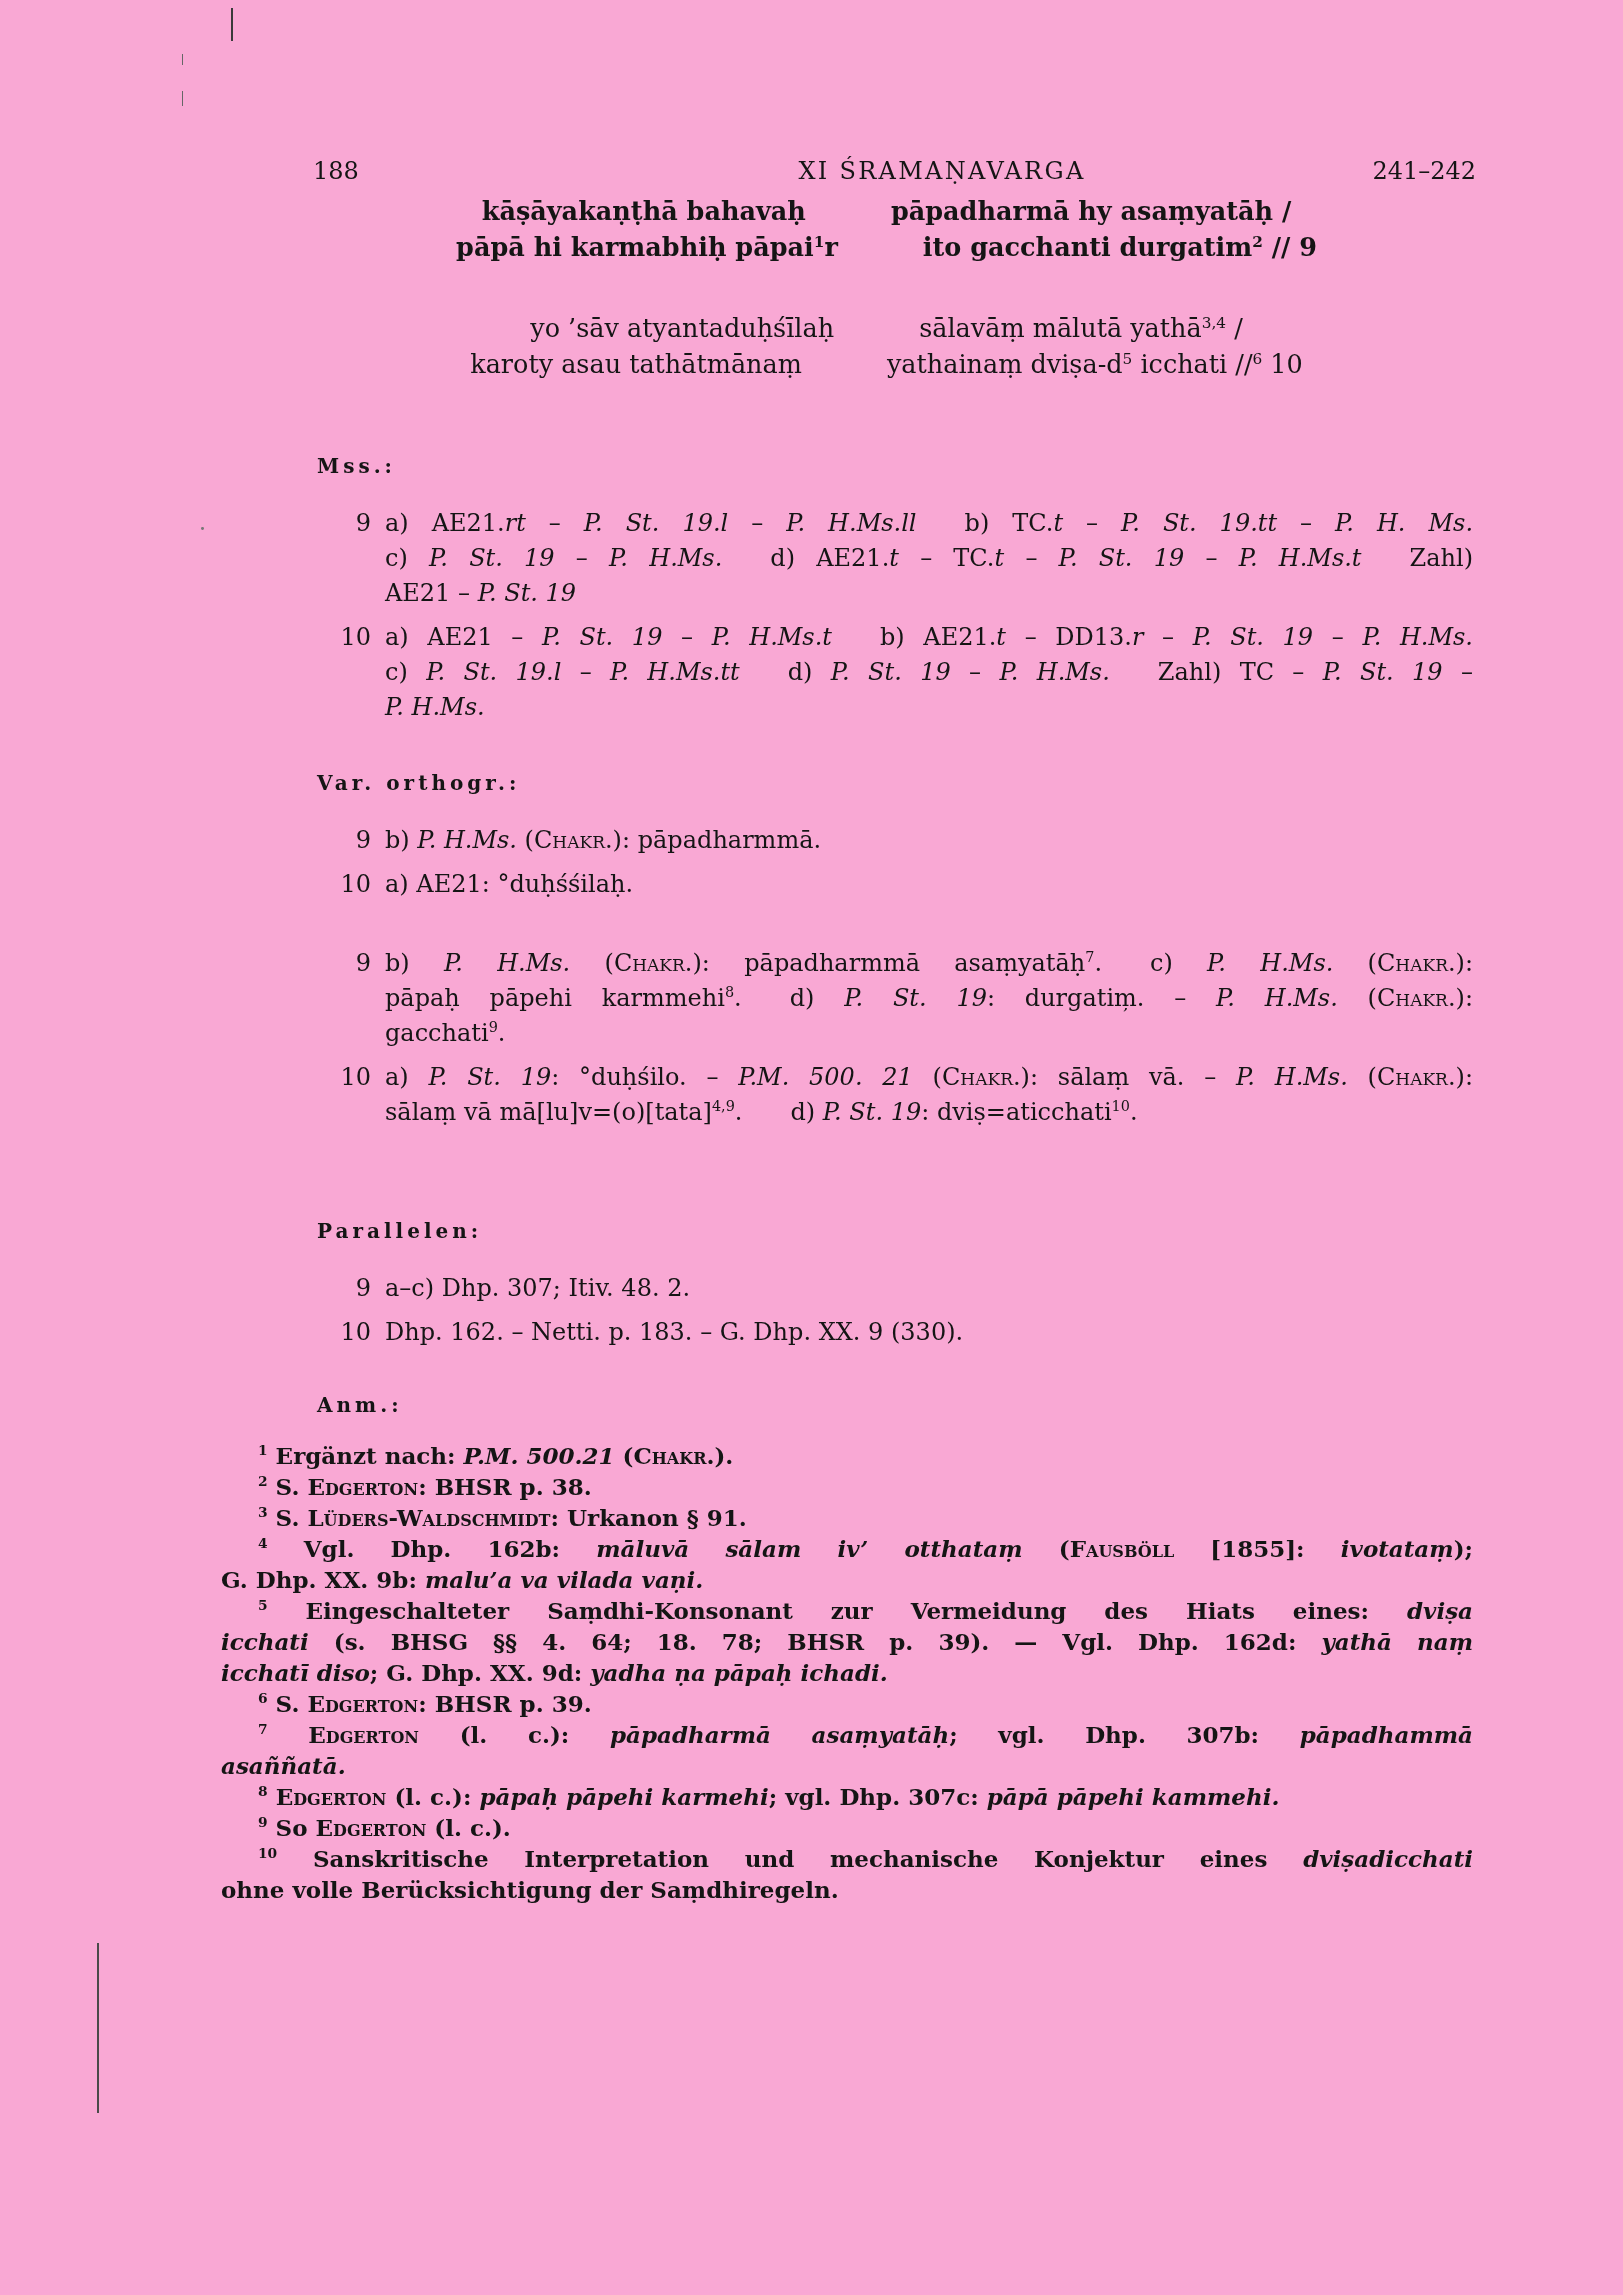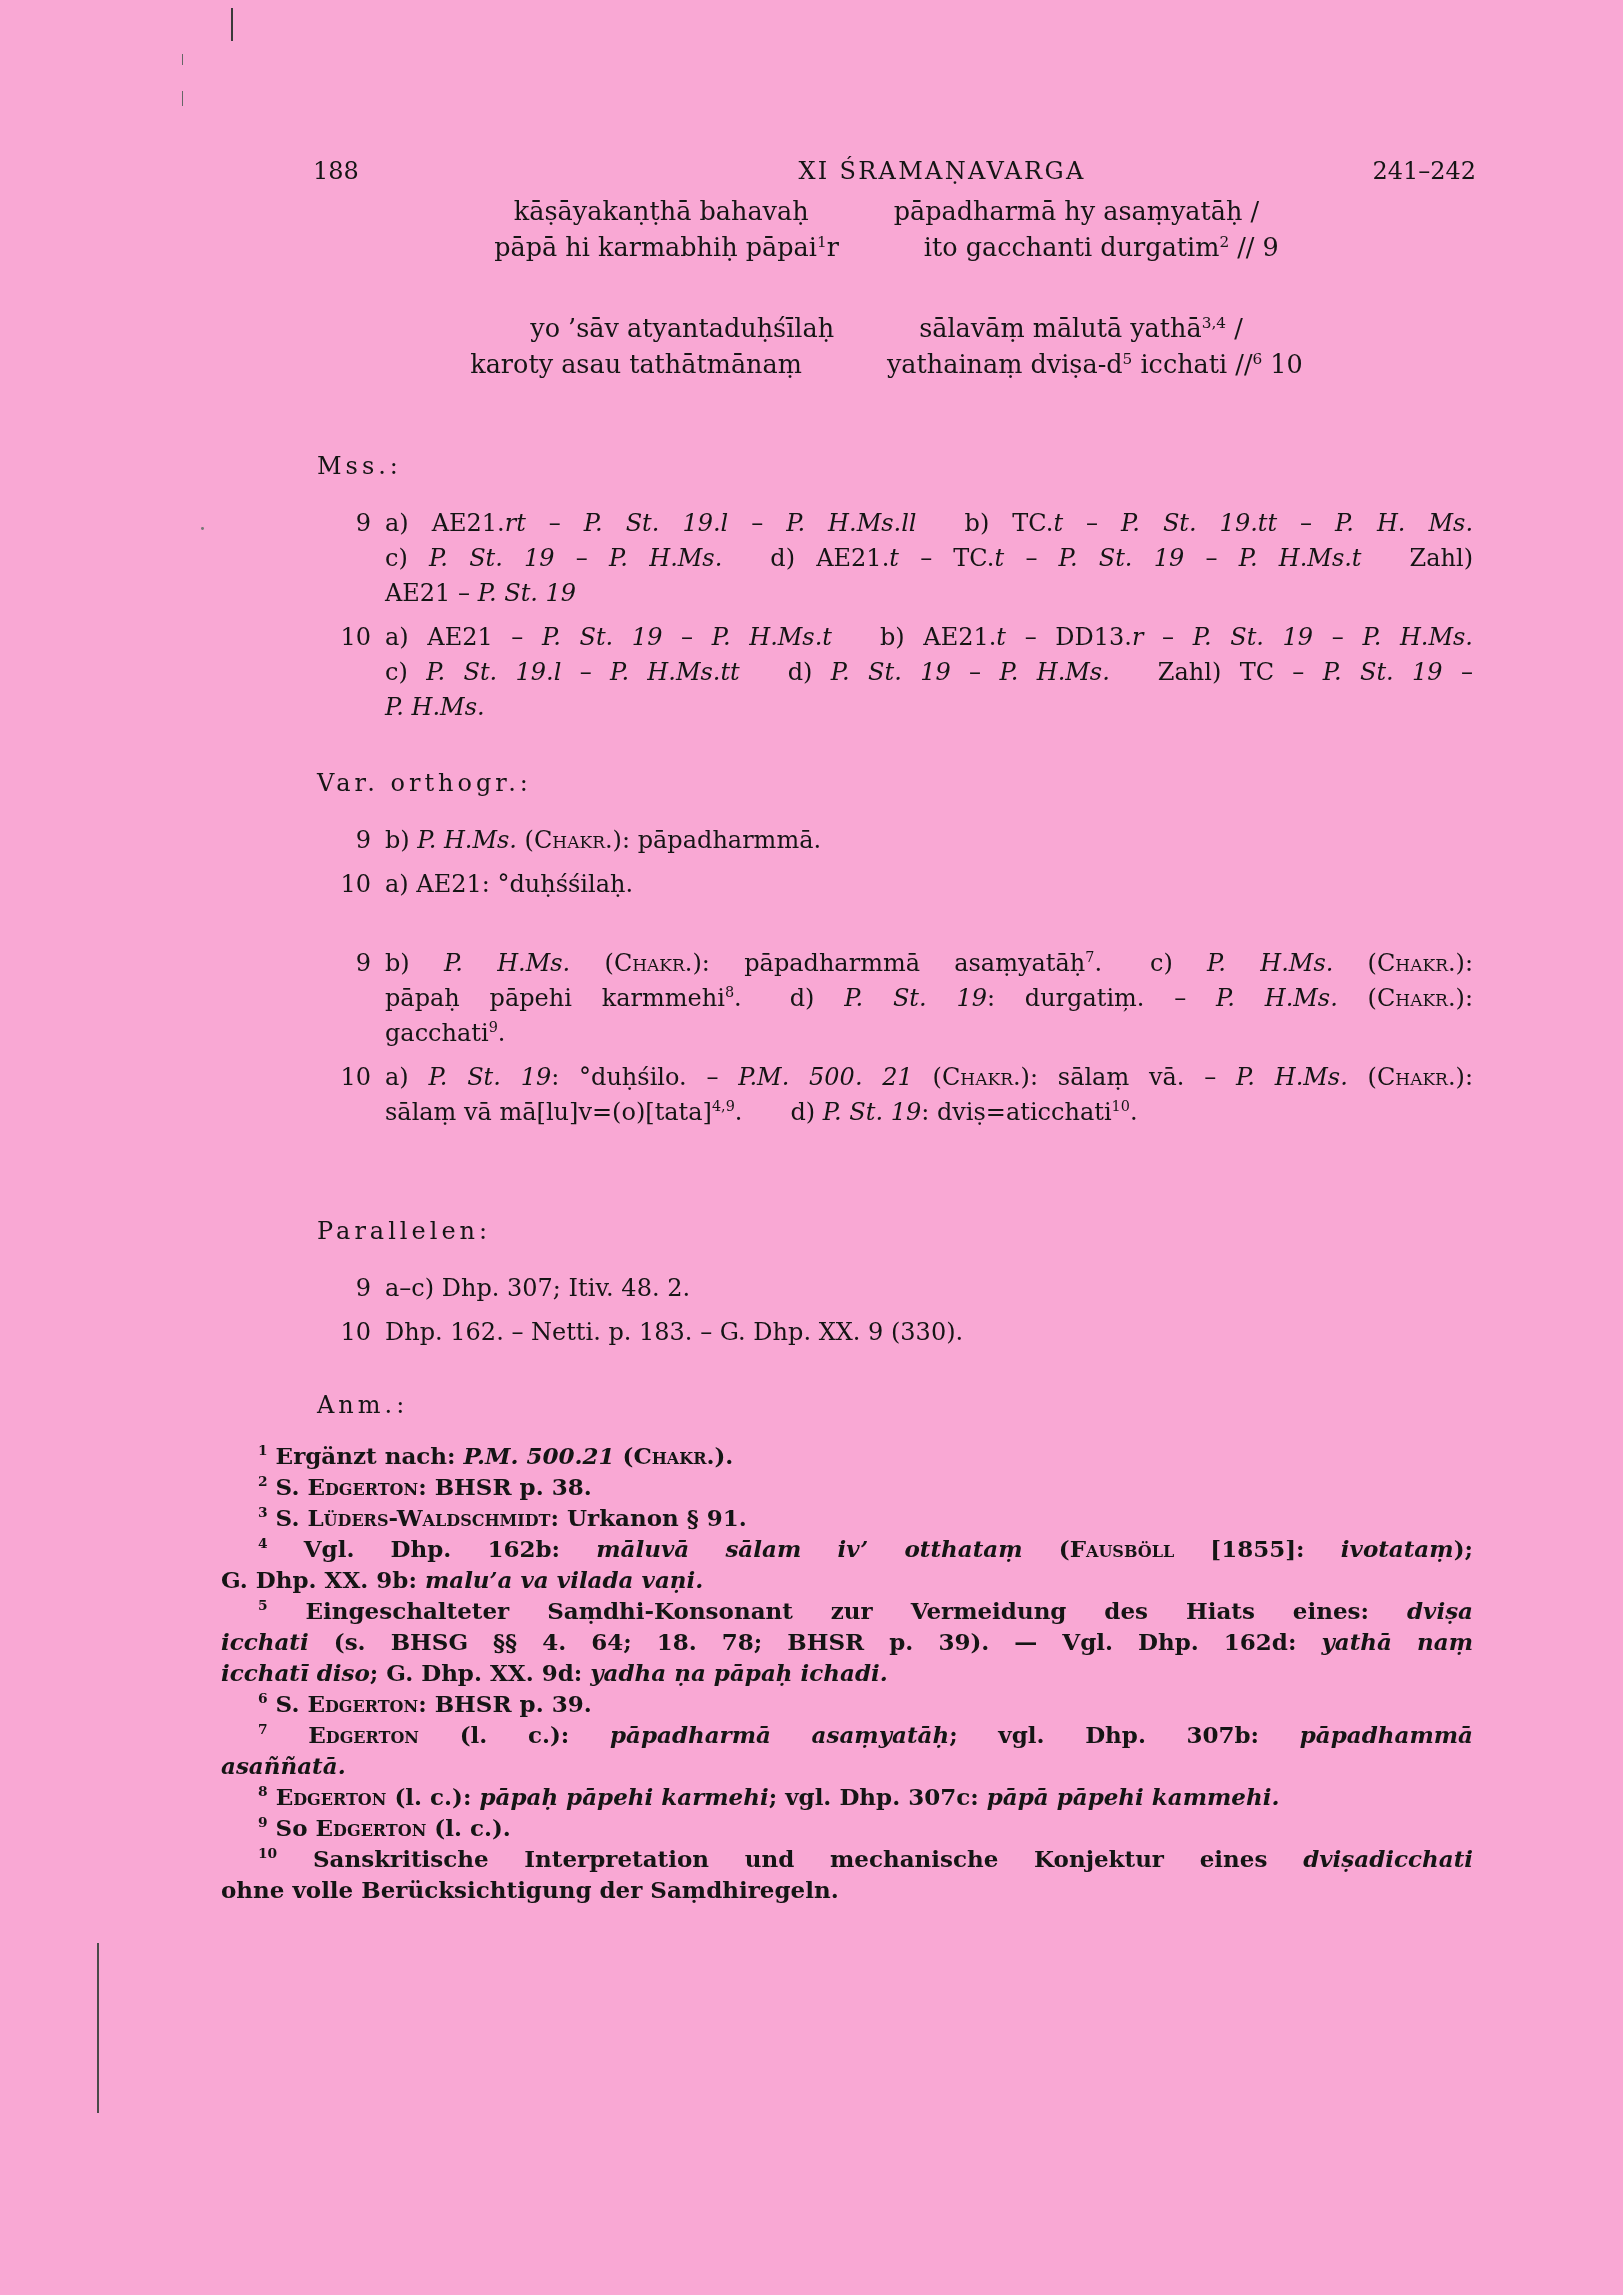--- a/index.html
+++ b/index.html
@@ -20,33 +20,33 @@
   .a5 {left:201px; top:527px; width:2.8px; height:2.8px; border-radius:50%; background:#777;}
 
   
   .hdr {position:absolute; top:157px; left:0; width:100%; height:34px; font-size:24px;}
   .pgnum  {position:absolute; left:313px;}
   .chap   {position:absolute; left:942px; transform:translateX(-50%); letter-spacing:2.3px;}
   .vrange {position:absolute; right:148px;}
 
   
   .verses {position:absolute; left:221px; width:1252px; font-size:25.5px; line-height:36px;}
-  .v9  {top:193px;}
+  .v9  {top:193px;font-weight:bold;}
   .v10 {top:310px;}
   .vline {text-align:center; padding-left:79px; white-space:nowrap;}
   .vgap  {display:inline-block; width:85px;}
 
   
   .sect {position:absolute; left:221px; width:1252px; font-size:24px; line-height:35px;}
   .sec-mss {top:449px;}
   .sec-vo  {top:766px;}
   .sec-vl  {top:946px;}
   .sec-par {top:1214px;}
   .sec-anm {top:1388px;}
-  .shead {font-size:24px; font-weight:normal; letter-spacing:4px; margin:0 0 21.5px 96px;}
+  .shead {font-size:20px; font-weight:bold; letter-spacing:4px; margin:0 0 21.5px 96px;}
   .entry {position:relative; padding-left:164px; margin:0 0 9px 0;}
   .num {position:absolute; left:99px; width:51px; text-align:right;}
   .ln {min-height:35px;}
   .full {text-align:justify; text-align-last:justify;}
 
   
   .fns {position:absolute; left:221px; top:1440px; width:1252px; font-size:23px; line-height:31px;}
   .fn {margin:0;font-weight:bold;}
   .fn .ln {min-height:31px;}
   .fn .ln:first-child {text-indent:37px;}

